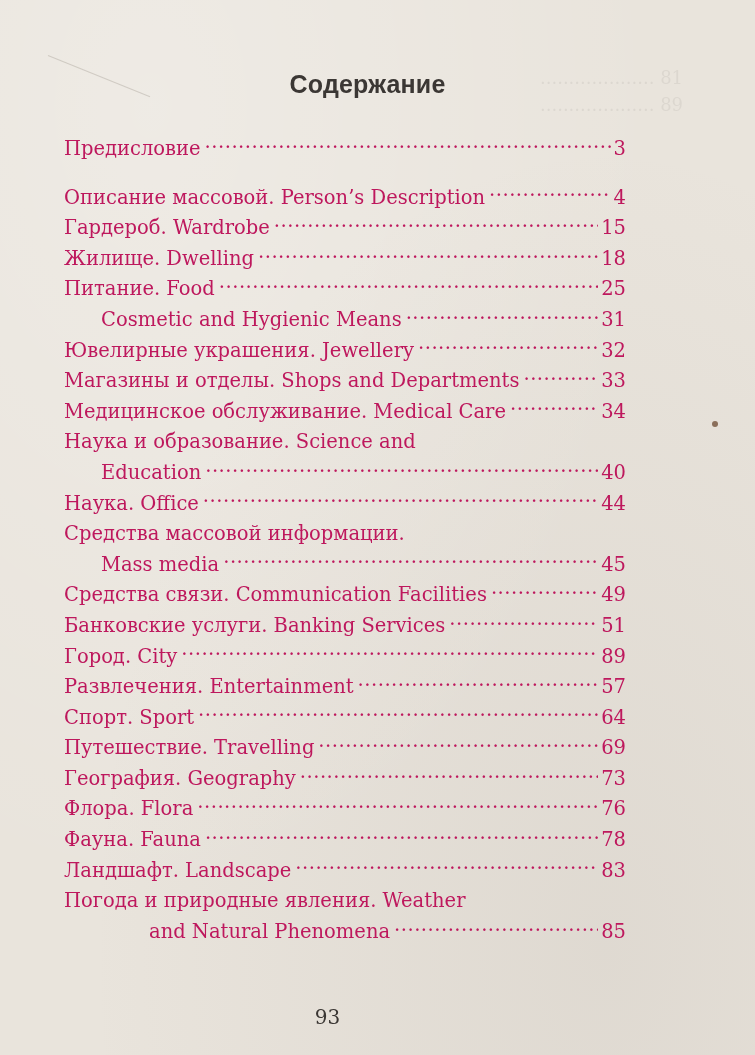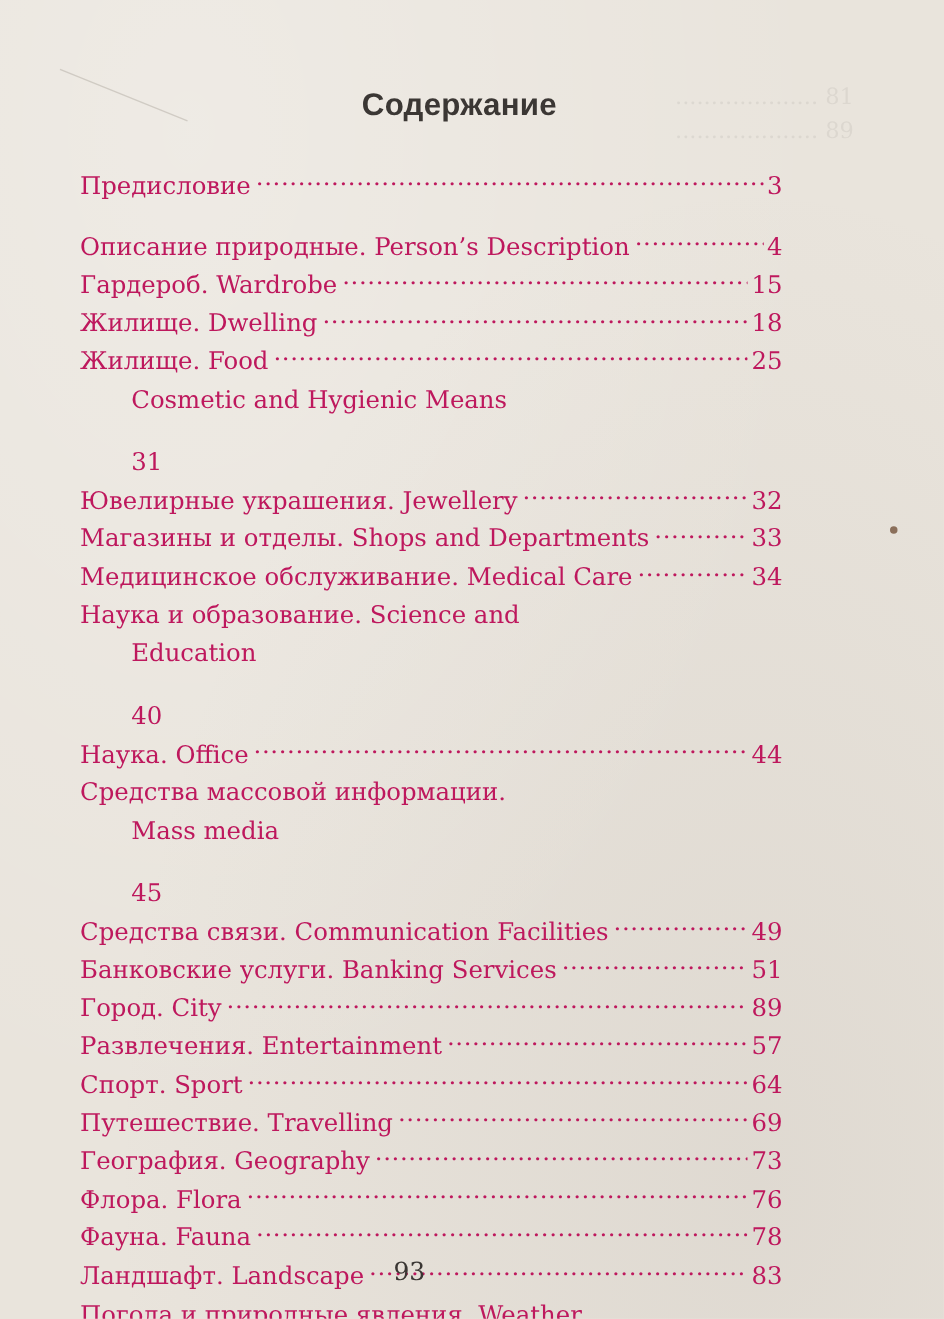--- a/index.html
+++ b/index.html
@@ -78,21 +78,20 @@
       letter-spacing: 0.5px;
       white-space: nowrap;
     }
     .line .page-num {
       flex: 0 0 auto;
       text-align: right;
       min-width: 10px;
     }
     .line.continuation {
       padding-left: 37px;
-      flex-direction: column;
     }
     .line.continuation.deep {
       padding-left: 85px;
     }
     .page-number {
       position: absolute;
       top: 1005px;
       left: 0;
       width: 755px;
       text-align: center;
@@ -151,42 +150,42 @@
   <ul class="toc">
       <li class="toc-entry gap-after">
         <div class="line">
           <span class="label">Предисловие</span>
           <span class="leader"></span>
           <span class="page-num">3</span>
         </div>
       </li>
       <li class="toc-entry">
         <div class="line">
-          <span class="label">Описание природные. Person’s Description</span>
+          <span class="label">Описание массовой. Person’s Description</span>
           <span class="leader"></span>
           <span class="page-num">4</span>
         </div>
       </li>
       <li class="toc-entry">
         <div class="line">
           <span class="label">Гардероб. Wardrobe</span>
           <span class="leader"></span>
           <span class="page-num">15</span>
         </div>
       </li>
       <li class="toc-entry">
         <div class="line">
           <span class="label">Жилище. Dwelling</span>
           <span class="leader"></span>
           <span class="page-num">18</span>
         </div>
       </li>
       <li class="toc-entry">
         <div class="line">
-          <span class="label">Жилище. Food</span>
+          <span class="label">Питание. Food</span>
           <span class="leader"></span>
           <span class="page-num">25</span>
         </div>
       </li>
       <li class="toc-entry">
         <div class="line continuation">
           <span class="label">Cosmetic and Hygienic Means</span>
           <span class="leader"></span>
           <span class="page-num">31</span>
         </div>

